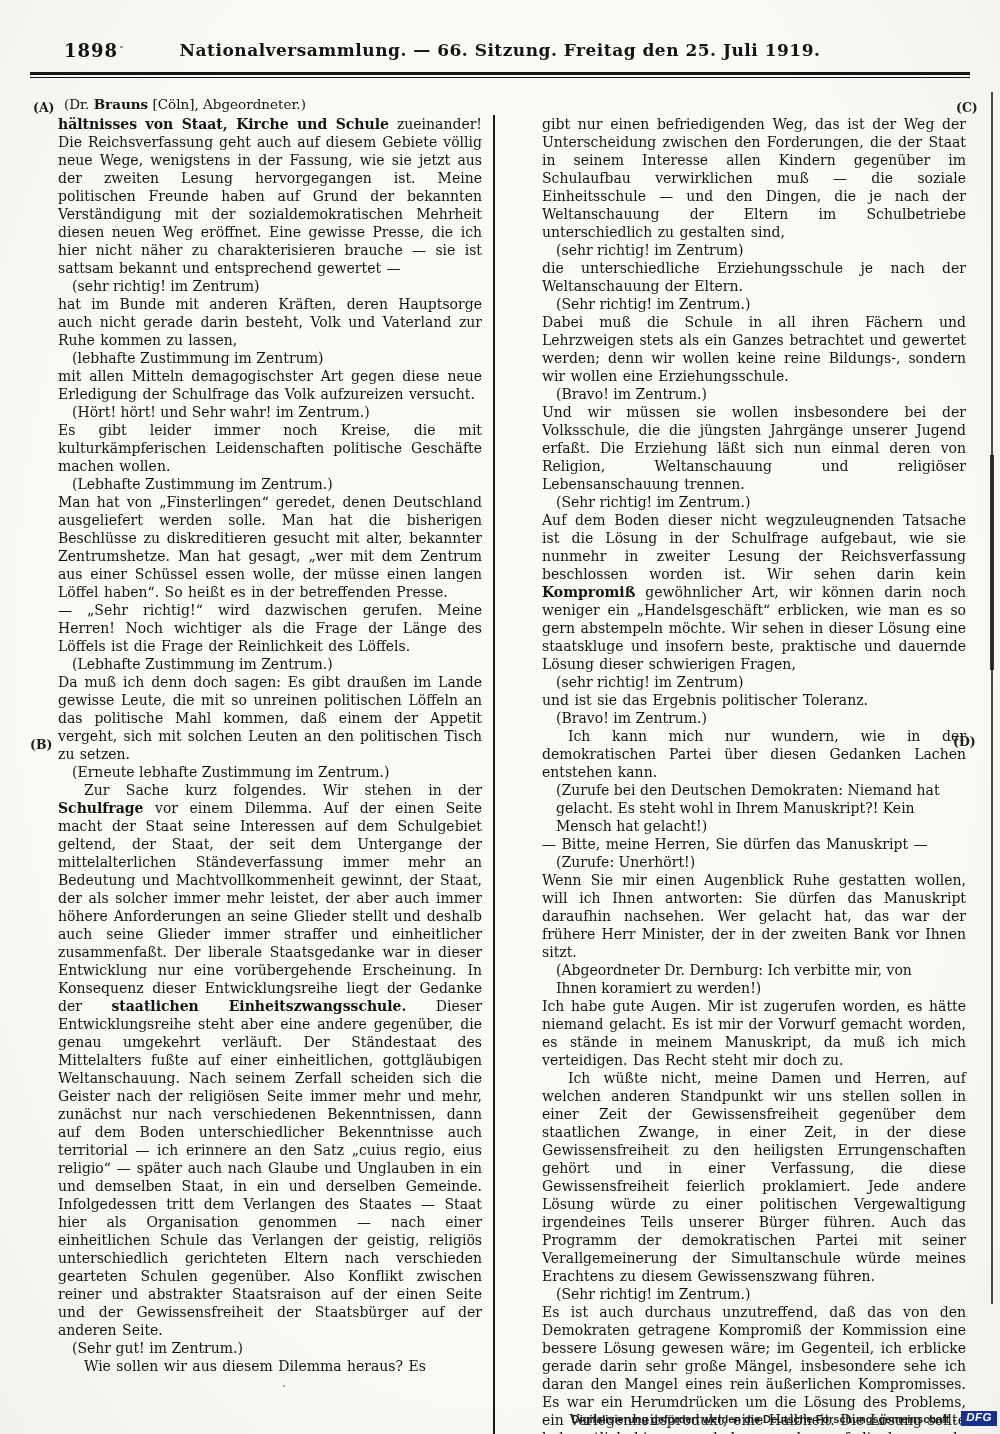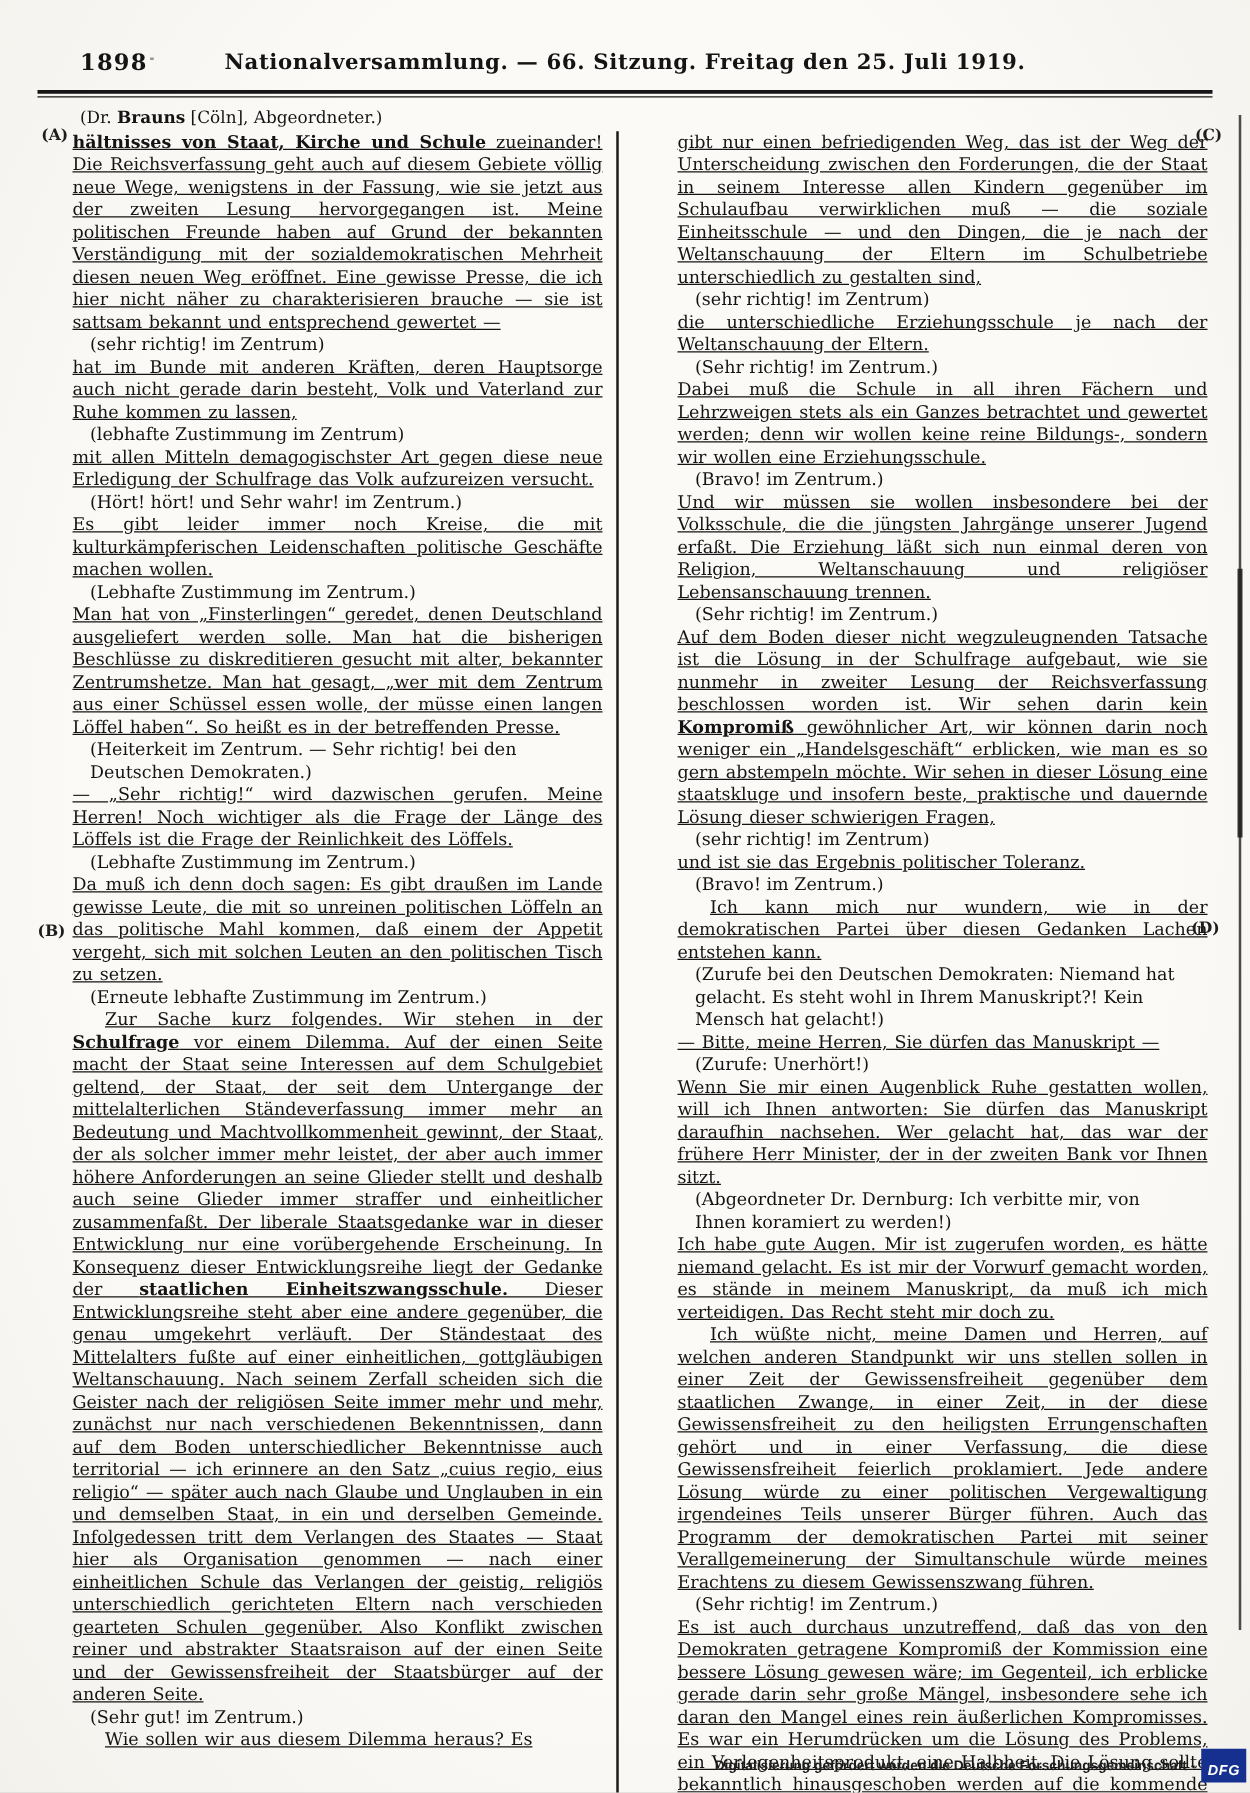--- a/index.html
+++ b/index.html
@@ -29,21 +29,21 @@
   .header-title{
     text-align:center;
     font-size:17px;font-weight:bold;
     letter-spacing:.5px;
   }
   .rule-wrap{margin:4px 30px 0 30px;}
   .rule-thick{border-top:3px solid #161616;}
   .rule-thin{border-top:1px solid #161616;margin-top:2px;}
   
   .speaker-note{
-    margin:8px 0 2px 64px;
+    margin:18px 0 2px 64px;
     font-size:13.5px;
     line-height:17px;
   }
   
   .columns{
     display:flex;
     margin:2px 34px 0 58px;
     min-height:1258px;
     align-items:stretch;
   }
@@ -57,21 +57,20 @@
     border-right:2px solid #1b1b1b;
   }
   .col-right{
     padding-left:12px;
     margin-left:35px;
   }
   .col p.body{
     margin:0;
     text-align:justify;
     word-spacing:1px;
-    text-decoration:underline;
   }
   .col p.indent{text-indent:26px;}
   .col .interj{
     text-align:left;
     padding:0 14px;
   }
   .bold{font-weight:bold;}
   
   .marker{
     position:absolute;
@@ -101,21 +100,21 @@
     display:flex;align-items:center;gap:5px;
     font-family:"Liberation Sans", sans-serif;
     font-size:11px;font-weight:bold;color:#1d1d1d;
   }
   .dfg-logo{
     background:#16308f;
     color:#ffffff;
     font-style:italic;
     font-weight:bold;
     font-size:11.5px;
-    padding:12px 5px 3px 5px;
+    padding:0 5px 3px 5px;
     letter-spacing:.5px;
   }
 </style>
 </head>
 <body>
 
 <div class="page">
 
   <div class="page-header">
     <span class="page-number">1898</span>
@@ -133,21 +132,20 @@
     <div class="col col-left">
         <p class="body"><span class="bold">hältnisses von Staat, Kirche und Schule</span> zueinander! Die Reichsverfassung geht auch auf diesem Gebiete völlig neue Wege, wenigstens in der Fassung, wie sie jetzt aus der zweiten Lesung hervorgegangen ist. Meine politischen Freunde haben auf Grund der bekannten Verständigung mit der sozialdemokratischen Mehrheit diesen neuen Weg eröffnet. Eine gewisse Presse, die ich hier nicht näher zu charakterisieren brauche — sie ist sattsam bekannt und entsprechend gewertet —</p>
         <div class="interj">(sehr richtig! im Zentrum)</div>
         <p class="body">hat im Bunde mit anderen Kräften, deren Hauptsorge auch nicht gerade darin besteht, Volk und Vaterland zur Ruhe kommen zu lassen,</p>
         <div class="interj">(lebhafte Zustimmung im Zentrum)</div>
         <p class="body">mit allen Mitteln demagogischster Art gegen diese neue Erledigung der Schulfrage das Volk aufzureizen versucht.</p>
         <div class="interj">(Hört! hört! und Sehr wahr! im Zentrum.)</div>
         <p class="body">Es gibt leider immer noch Kreise, die mit kulturkämpferischen Leidenschaften politische Geschäfte machen wollen.</p>
         <div class="interj">(Lebhafte Zustimmung im Zentrum.)</div>
         <p class="body">Man hat von „Finsterlingen“ geredet, denen Deutschland ausgeliefert werden solle. Man hat die bisherigen Beschlüsse zu diskreditieren gesucht mit alter, bekannter Zentrumshetze. Man hat gesagt, „wer mit dem Zentrum aus einer Schüssel essen wolle, der müsse einen langen Löffel haben“. So heißt es in der betreffenden Presse.</p>
-        <div class="interj">(Heiterkeit im Zentrum. — Sehr richtig! bei den Deutschen Demokraten.)</div>
         <p class="body">— „Sehr richtig!“ wird dazwischen gerufen. Meine Herren! Noch wichtiger als die Frage der Länge des Löffels ist die Frage der Reinlichkeit des Löffels.</p>
         <div class="interj">(Lebhafte Zustimmung im Zentrum.)</div>
         <p class="body">Da muß ich denn doch sagen: Es gibt draußen im Lande gewisse Leute, die mit so unreinen politischen Löffeln an das politische Mahl kommen, daß einem der Appetit vergeht, sich mit solchen Leuten an den politischen Tisch zu setzen.</p>
         <div class="interj">(Erneute lebhafte Zustimmung im Zentrum.)</div>
         <p class="body indent">Zur Sache kurz folgendes. Wir stehen in der <span class="bold">Schulfrage</span> vor einem Dilemma. Auf der einen Seite macht der Staat seine Interessen auf dem Schulgebiet geltend, der Staat, der seit dem Untergange der mittelalterlichen Ständeverfassung immer mehr an Bedeutung und Machtvollkommenheit gewinnt, der Staat, der als solcher immer mehr leistet, der aber auch immer höhere Anforderungen an seine Glieder stellt und deshalb auch seine Glieder immer straffer und einheitlicher zusammenfaßt. Der liberale Staatsgedanke war in dieser Entwicklung nur eine vorübergehende Erscheinung. In Konsequenz dieser Entwicklungsreihe liegt der Gedanke der <span class="bold">staatlichen Einheitszwangsschule.</span> Dieser Entwicklungsreihe steht aber eine andere gegenüber, die genau umgekehrt verläuft. Der Ständestaat des Mittelalters fußte auf einer einheitlichen, gottgläubigen Weltanschauung. Nach seinem Zerfall scheiden sich die Geister nach der religiösen Seite immer mehr und mehr, zunächst nur nach verschiedenen Bekenntnissen, dann auf dem Boden unterschiedlicher Bekenntnisse auch territorial — ich erinnere an den Satz „cuius regio, eius religio“ — später auch nach Glaube und Unglauben in ein und demselben Staat, in ein und derselben Gemeinde. Infolgedessen tritt dem Verlangen des Staates — Staat hier als Organisation genommen — nach einer einheitlichen Schule das Verlangen der geistig, religiös unterschiedlich gerichteten Eltern nach verschieden gearteten Schulen gegenüber. Also Konflikt zwischen reiner und abstrakter Staatsraison auf der einen Seite und der Gewissensfreiheit der Staatsbürger auf der anderen Seite.</p>
         <div class="interj">(Sehr gut! im Zentrum.)</div>
         <p class="body indent">Wie sollen wir aus diesem Dilemma heraus? Es</p>
       </div>
     <div class="col col-right">
         <p class="body">gibt nur einen befriedigenden Weg, das ist der Weg der Unterscheidung zwischen den Forderungen, die der Staat in seinem Interesse allen Kindern gegenüber im Schulaufbau verwirklichen muß — die soziale Einheitsschule — und den Dingen, die je nach der Weltanschauung der Eltern im Schulbetriebe unterschiedlich zu gestalten sind,</p>

